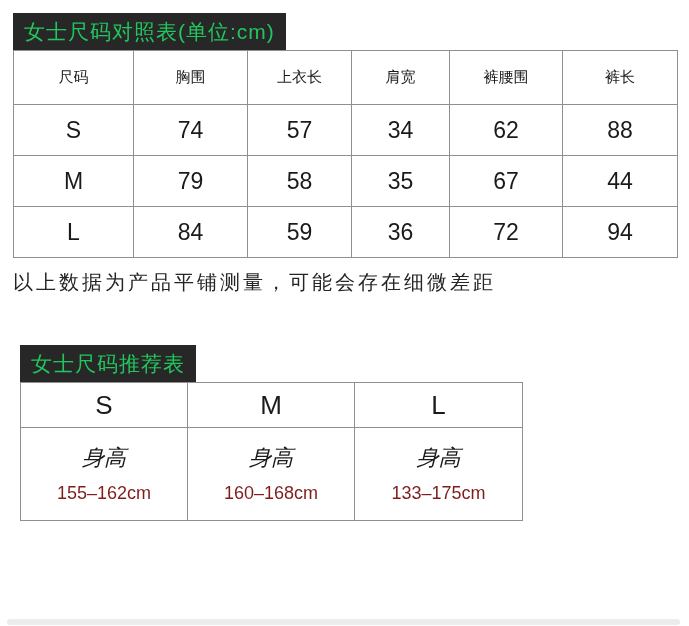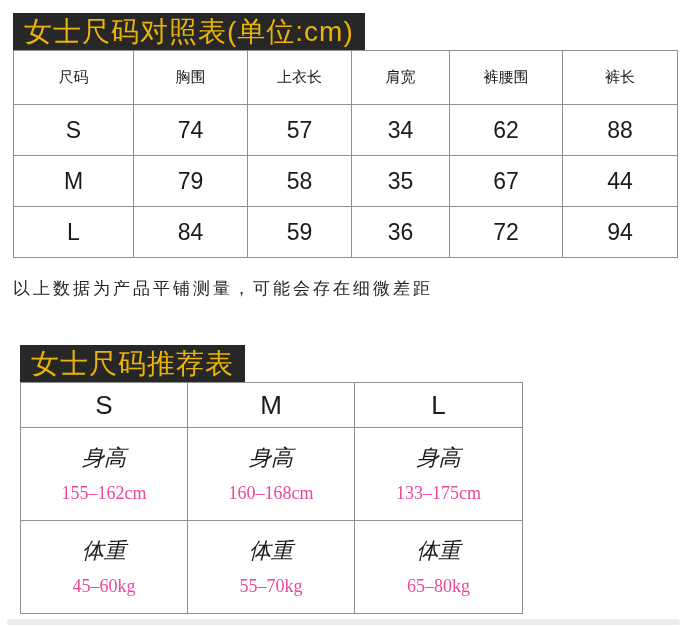--- a/index.html
+++ b/index.html
@@ -5,42 +5,42 @@
   * { margin: 0; padding: 0; box-sizing: border-box; }
   html, body { background: #ffffff; }
   body {
     width: 689px; height: 626px;
     position: relative; overflow: hidden;
     font-family: "Liberation Sans", "DejaVu Sans", sans-serif;
     color: #1a1a1a;
   }
   .badge {
     display: inline-block;
-    background: #272727; color: #eab308;
-    font-size: 28px; height: 37px; line-height: 37px;
+    background: #272727; color: #22c55e;
+    font-size: 21px; height: 37px; line-height: 37px;
     padding: 0 11px; white-space: nowrap;
     font-weight: 400; letter-spacing: 1px;
   }
   .section-measurement { position: absolute; left: 13px; top: 13px; }
   .section-recommendation { position: absolute; left: 20px; top: 345px; }
   table { border-collapse: collapse; table-layout: fixed; background: #ffffff; }
   th, td {
     border: 1px solid #8f8f8f;
     text-align: center; vertical-align: middle;
     font-weight: 400;
   }
   .measurement-table { width: 664px; }
   .measurement-table th { height: 54px; font-size: 15px; }
   .measurement-table td { height: 51px; font-size: 23px; }
-  .note { margin-top: 19px; font-size: 17px; letter-spacing: 3px; color: #242424; white-space: nowrap; }
+  .note { margin-top: 11px; font-size: 20px; letter-spacing: 3px; color: #242424; white-space: nowrap; }
   .recommendation-table { width: 502px; }
   .recommendation-table th { height: 45px; font-size: 26px; }
   .recommendation-table td { height: 93px; }
   .cell-label { font-size: 22px; line-height: 1.25; font-style: italic; }
-  .cell-value { font-size: 18px; margin-top: 12px; color: #ec4899; font-family: Liberation Serif, serif; }
+  .cell-value { font-size: 18px; margin-top: 12px; color: #7f1d1d; }
   .bottom-shadow {
     position: absolute; left: 7px; right: 9px; bottom: 1px;
     height: 6px; background: #ececec; border-radius: 3px;
   }
 </style>
 </head>
 <body>
 
 <div>
 
@@ -118,33 +118,19 @@
           </td>
           <td>
             <div class="cell-label">身高</div>
             <div class="cell-value">160–168cm</div>
           </td>
           <td>
             <div class="cell-label">身高</div>
             <div class="cell-value">133–175cm</div>
           </td>
         </tr>
-        <tr>
-          <td>
-            <div class="cell-label">体重</div>
-            <div class="cell-value">45–60kg</div>
-          </td>
-          <td>
-            <div class="cell-label">体重</div>
-            <div class="cell-value">55–70kg</div>
-          </td>
-          <td>
-            <div class="cell-label">体重</div>
-            <div class="cell-value">65–80kg</div>
-          </td>
-        </tr>
       </tbody>
     </table>
   </section>
 
   <div class="bottom-shadow"></div>
 
 </div>
 
 </body></html>

